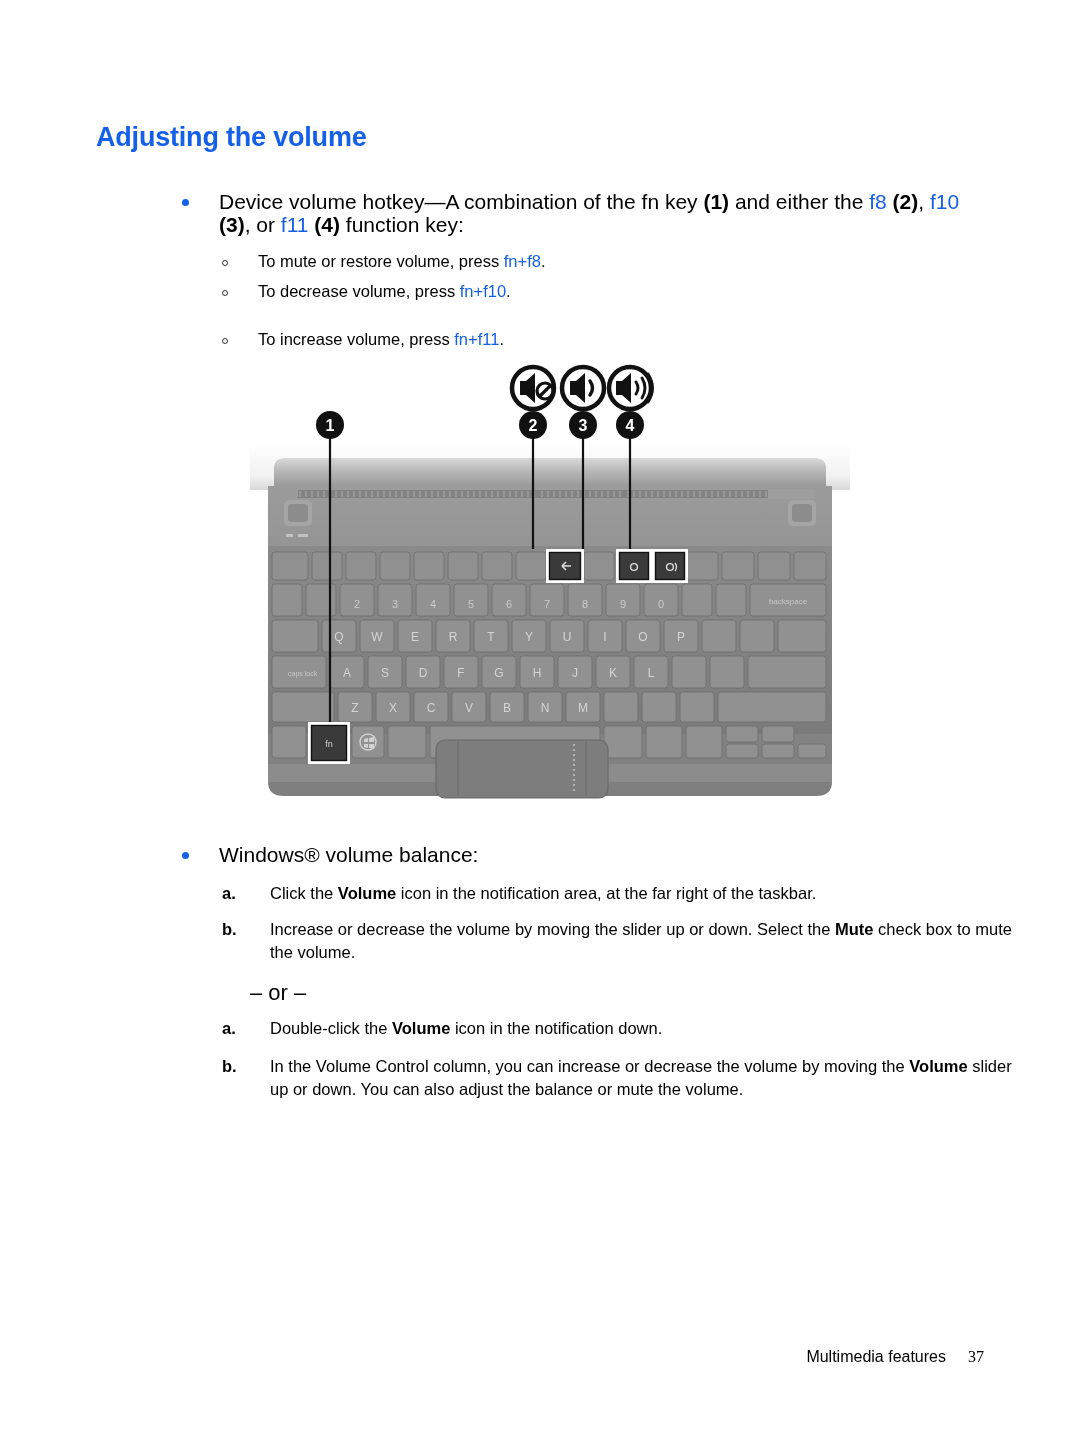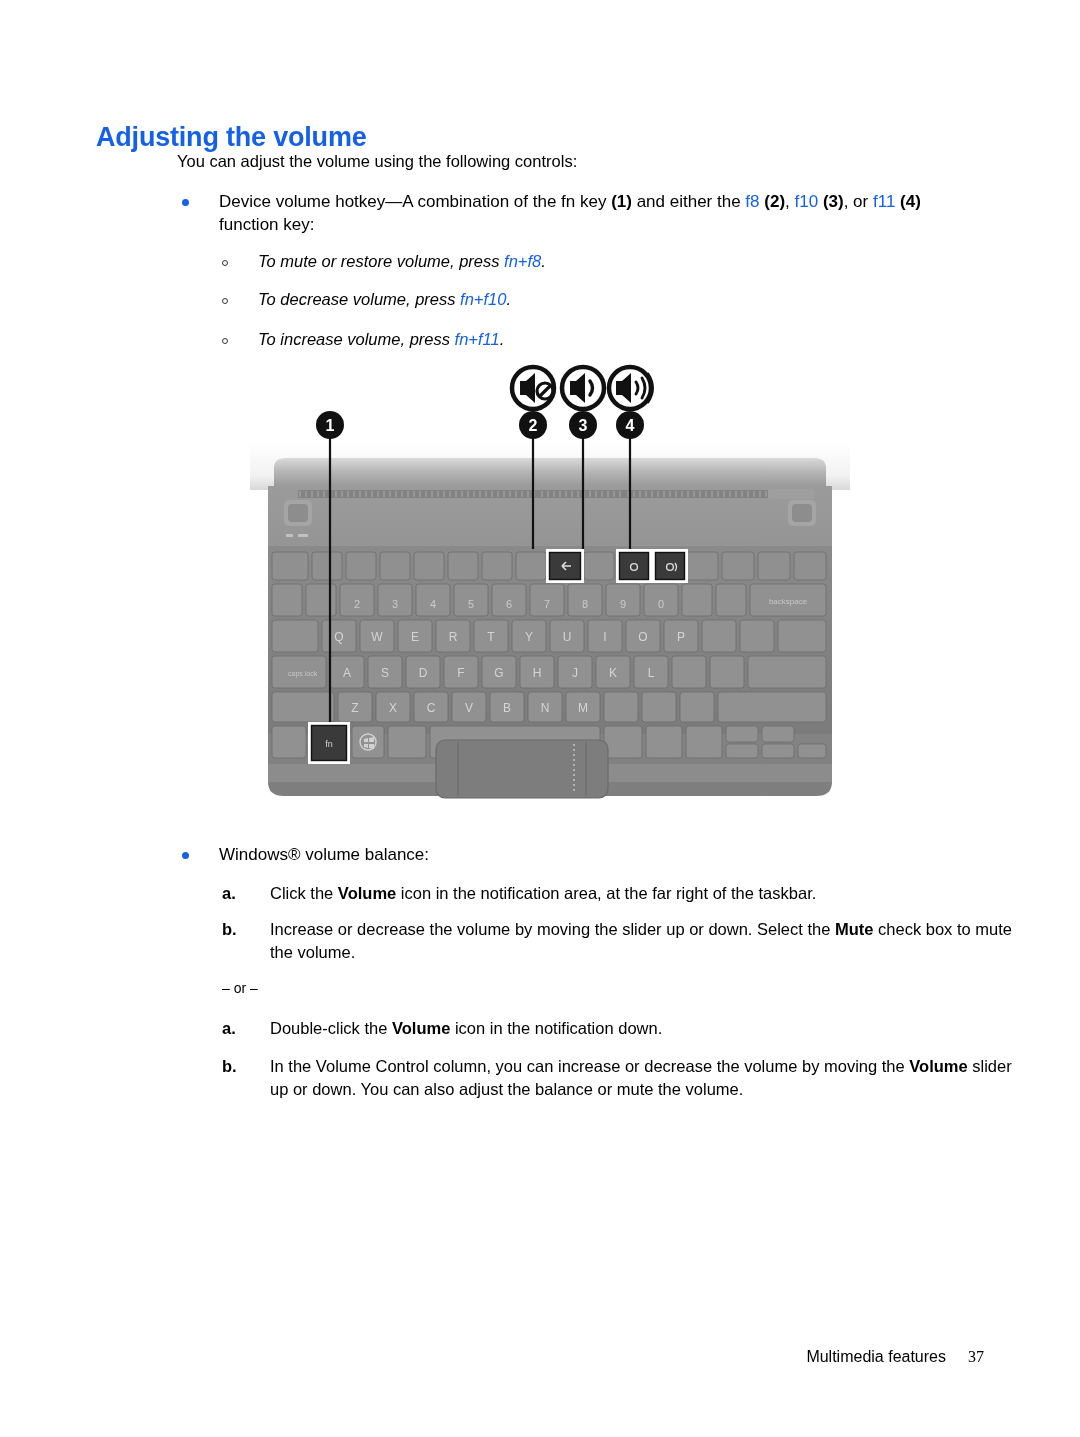--- a/index.html
+++ b/index.html
@@ -43,21 +43,21 @@
   }
   .bullet1 .dot {
     width: 7px; height: 7px;
     border-radius: 50%;
     background: #1560e8;
     margin-top: 9px;
     flex: 0 0 auto;
   }
   .bullet1 .b1text {
     margin-left: 30px;
-    font-size: 17px;
+    font-size: 21px;
     line-height: 23px;
   }
 
   
   .bullet2 {
     position: absolute;
     display: flex;
     align-items: flex-start;
   }
   .bullet2 .circ {
@@ -65,41 +65,41 @@
     border-radius: 50%;
     border: 1.3px solid #333;
     background: transparent;
     margin-top: 10px;
     flex: 0 0 auto;
   }
   .bullet2 .b2text {
     margin-left: 30px;
     font-size: 16.5px;
     line-height: 23px;
-    font-style: italic;
   }
 
   
   .alpha {
     position: absolute;
     display: flex;
     align-items: flex-start;
     font-size: 16.5px;
     line-height: 23px;
   }
   .alpha .marker {
     font-weight: bold;
     width: 38px;
     flex: 0 0 auto;
   }
   .alpha .atext { display: block; margin-left: 10px; }
 
   .orline {
     position: absolute;
-    font-size: 14px;
+    font-size: 22px;
+    margin-left: 28px;
   }
 
   .blue { color: #1560e8; }
   .bold { font-weight: bold; }
 
   
   .footer {
     position: absolute;
     right: 96px; top: 1348px;
     font-size: 16px;
@@ -115,33 +115,32 @@
   }
   .figure svg { display: block; }
 </style>
 </head>
 <body>
 
 <div class="page">
 
   <h1 class="page-title">Adjusting the volume</h1>
 
-  <div class="intro">You can adjust the volume using the following controls:</div>
 
   <div class="bullet1" style="left:182px; top:190px; width:800px;">
     <span class="dot"></span>
     <span class="b1text"><span>Device volume hotkey—A combination of the fn key </span><span class="bold">(1)</span><span> and either the </span><span class="blue">f8</span><span> </span><span class="bold">(2)</span><span>, </span><span class="blue">f10</span><span> </span><span class="bold">(3)</span><span>, or </span><span class="blue">f11</span><span> </span><span class="bold">(4)</span><span> function key:</span></span>
   </div>
 
   <div class="bullet2" style="left:222px; top:250px; width:700px;">
     <span class="circ"></span>
     <span class="b2text"><span>To mute or restore volume, press </span><span class="blue">fn+f8</span><span>.</span></span>
   </div>
 
-  <div class="bullet2" style="left:222px; top:288px; width:700px;">
+  <div class="bullet2" style="left:222px; top:280px; width:700px;">
     <span class="circ"></span>
     <span class="b2text"><span>To decrease volume, press </span><span class="blue">fn+f10</span><span>.</span></span>
   </div>
 
   <div class="bullet2" style="left:222px; top:328px; width:700px;">
     <span class="circ"></span>
     <span class="b2text"><span>To increase volume, press </span><span class="blue">fn+f11</span><span>.</span></span>
   </div>
 
   <div class="figure">

